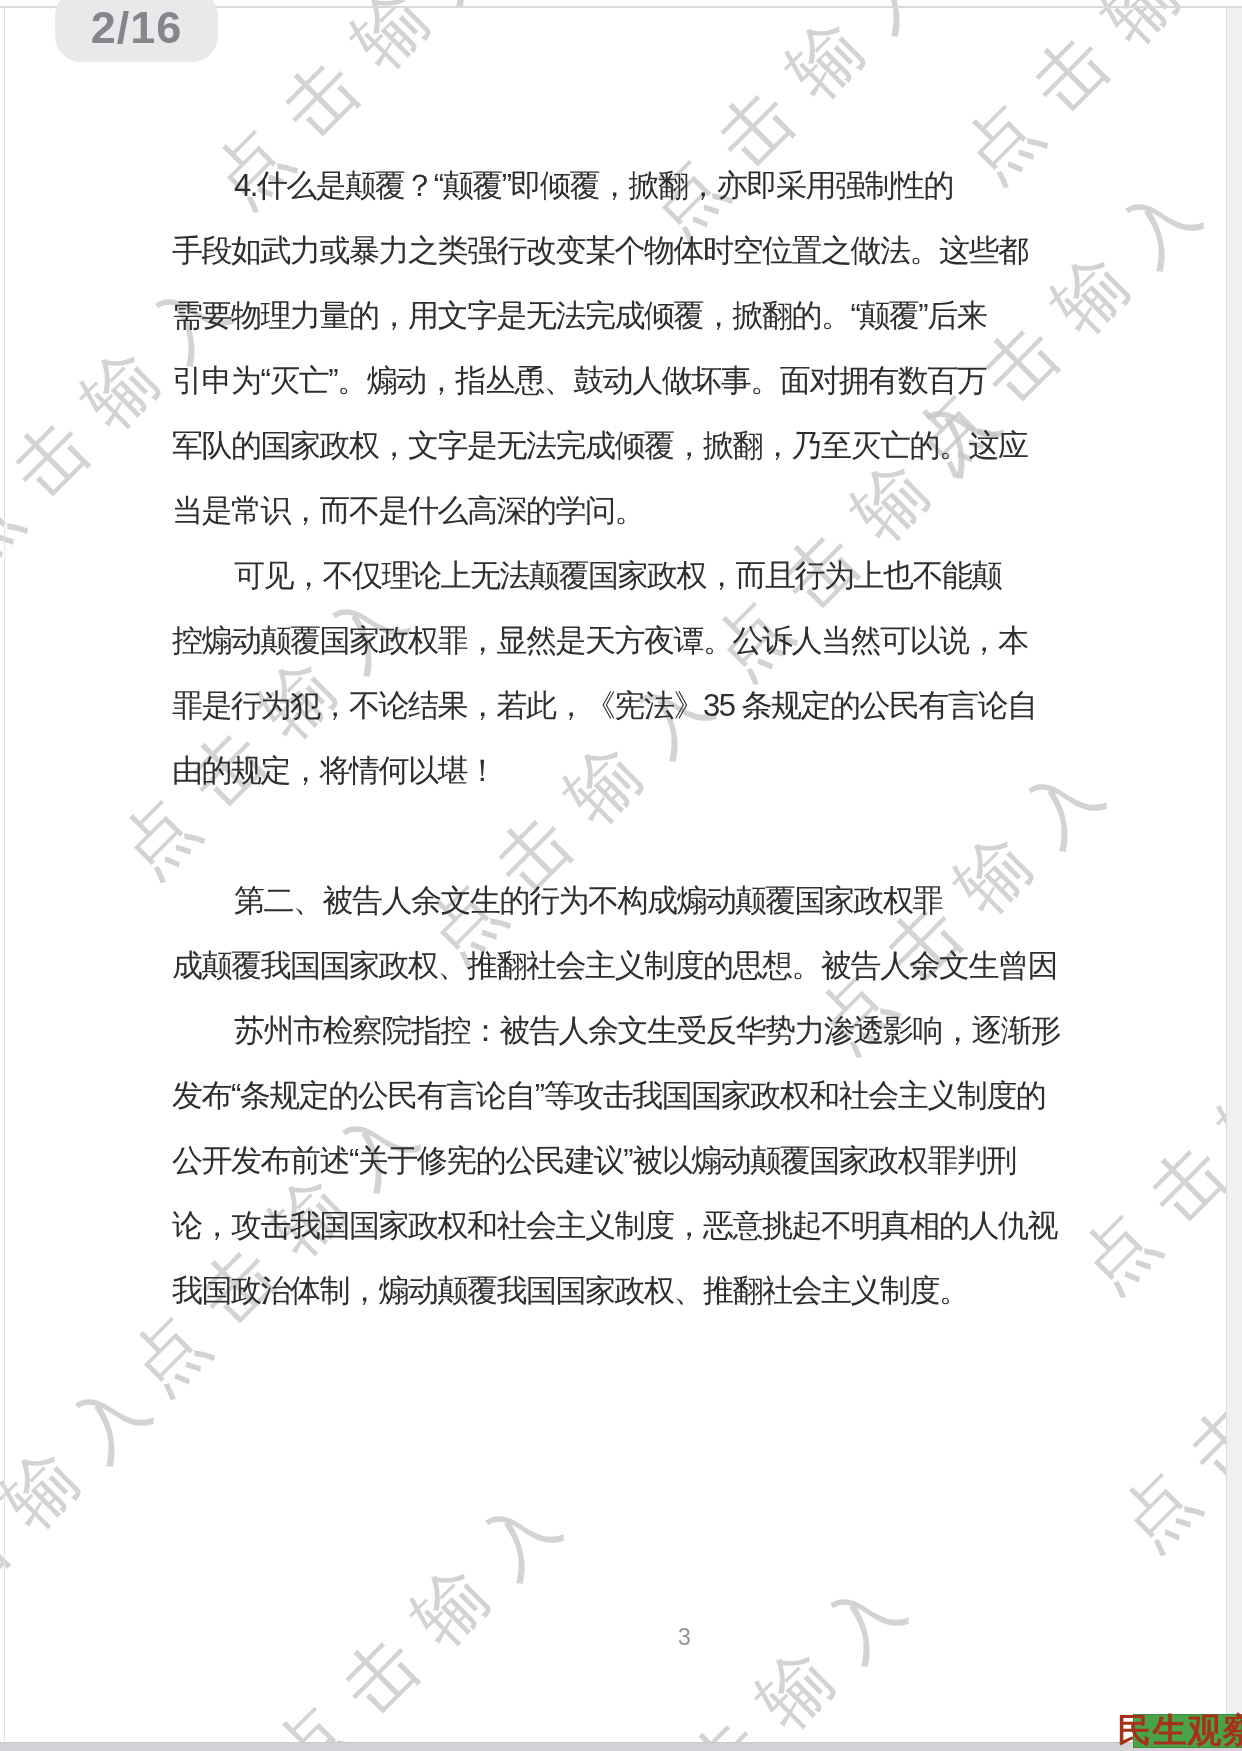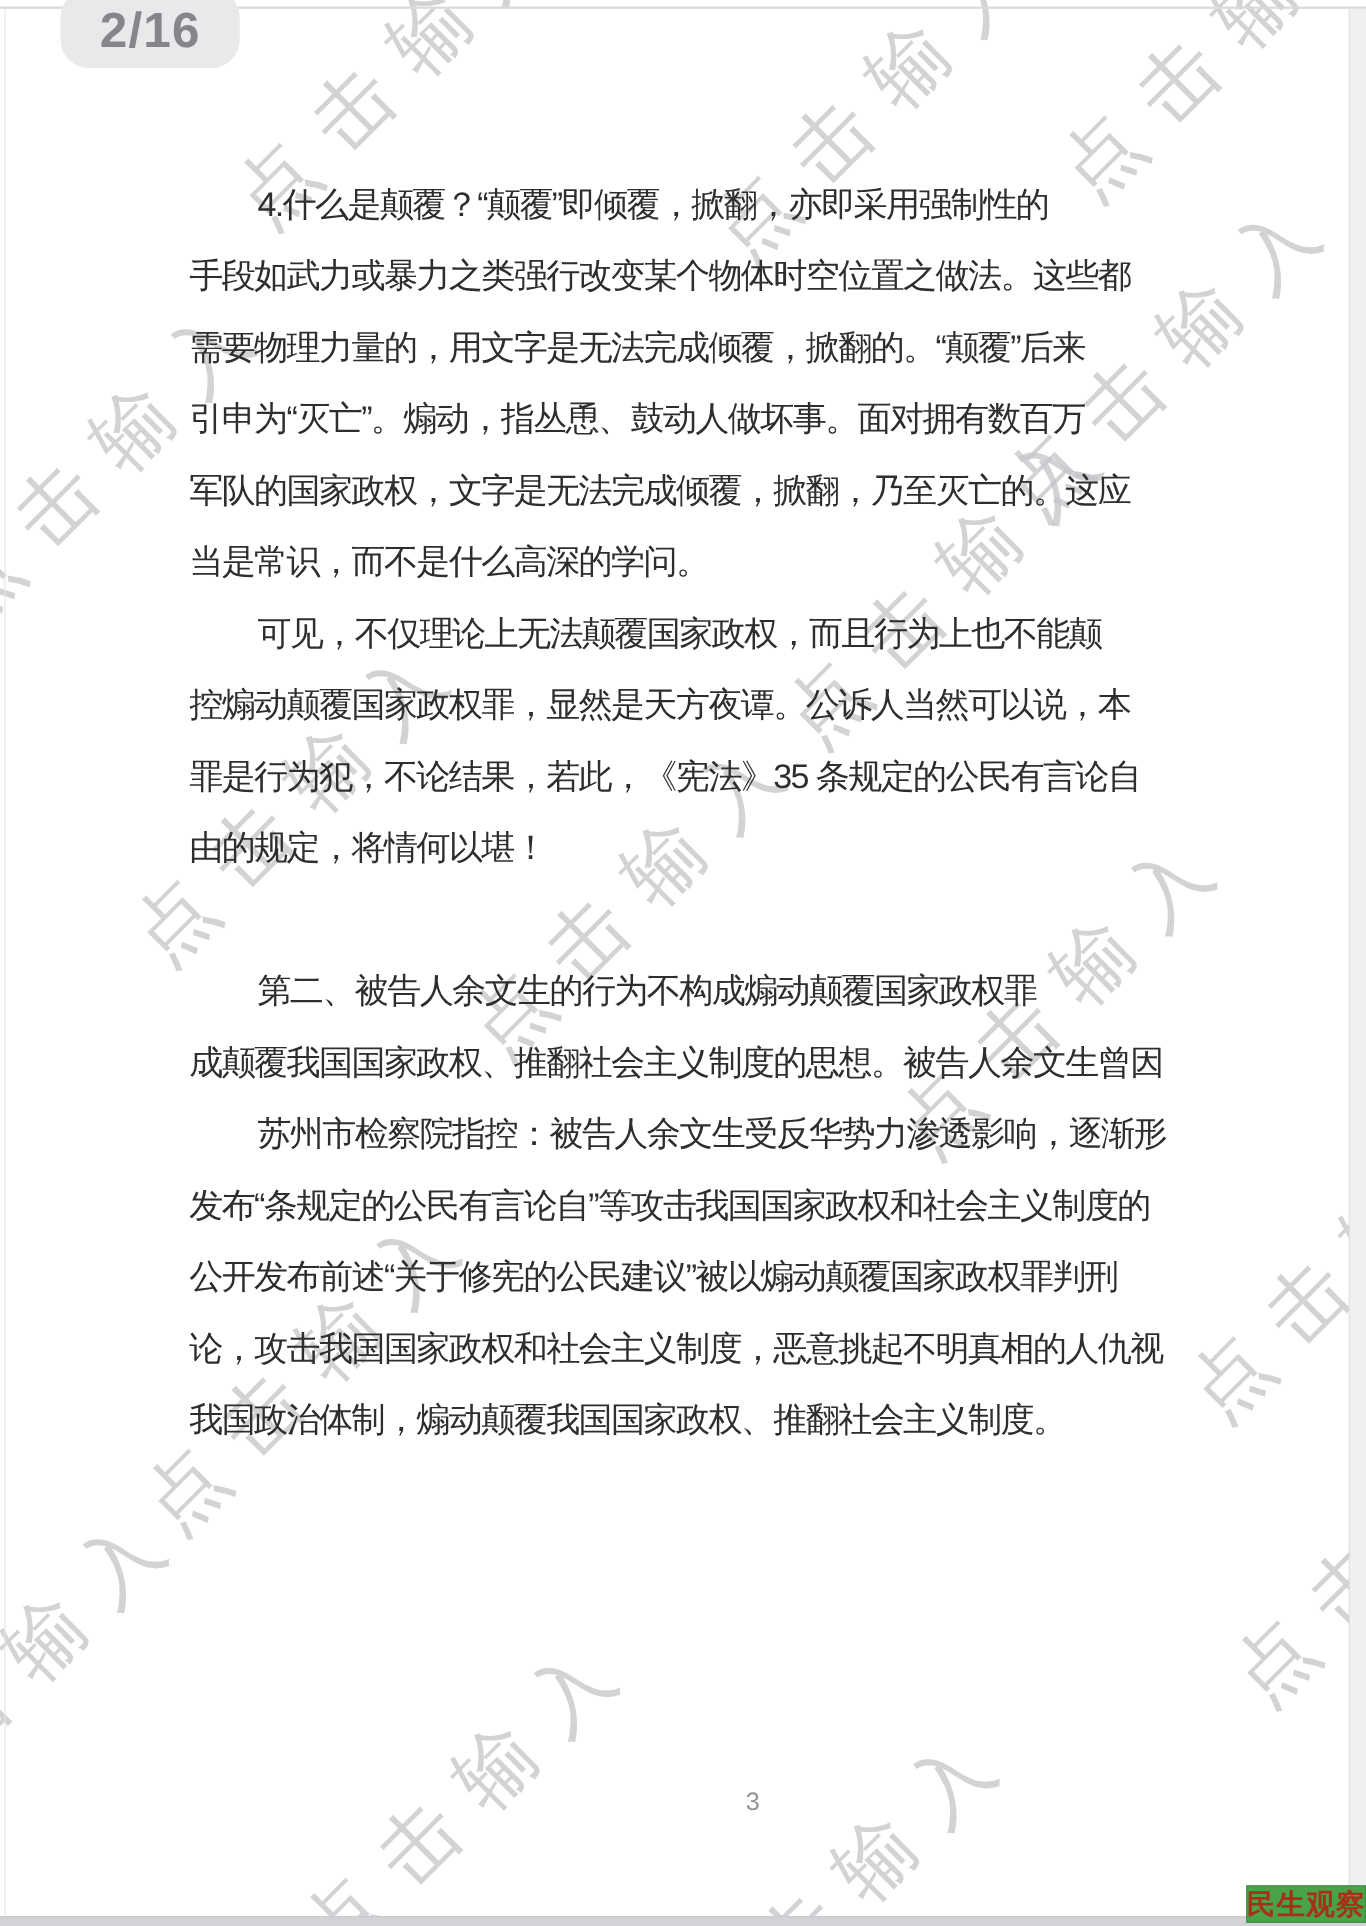--- a/index.html
+++ b/index.html
@@ -57,21 +57,21 @@
   
   .page-number{
     position:absolute;left:678px;top:1624px;z-index:2;
     color:#939398;font-size:23px;
   }
   .site-badge{
     position:absolute;left:1133px;top:1714px;width:109px;height:34px;z-index:5;
     background:#4aa34a;border:1px solid #3c8c3c;box-sizing:border-box;
     display:flex;align-items:center;justify-content:center;
     font-family:"Liberation Serif", serif;
-    color:#a63118;font-size:26px;font-weight:700;letter-spacing:1px;
+    color:#a63118;font-size:34px;font-weight:700;letter-spacing:1px;
     white-space:nowrap;
   }
 </style>
 </head>
 <body>
 
 <div class="wm-layer">
     <div class="wm" style="left: 365px; top: 55px;">点击输入</div>
     <div class="wm" style="left: 800px; top: 85px;">点击输入</div>
     <div class="wm" style="left: 1115px; top: 30px;">点击输入</div>

